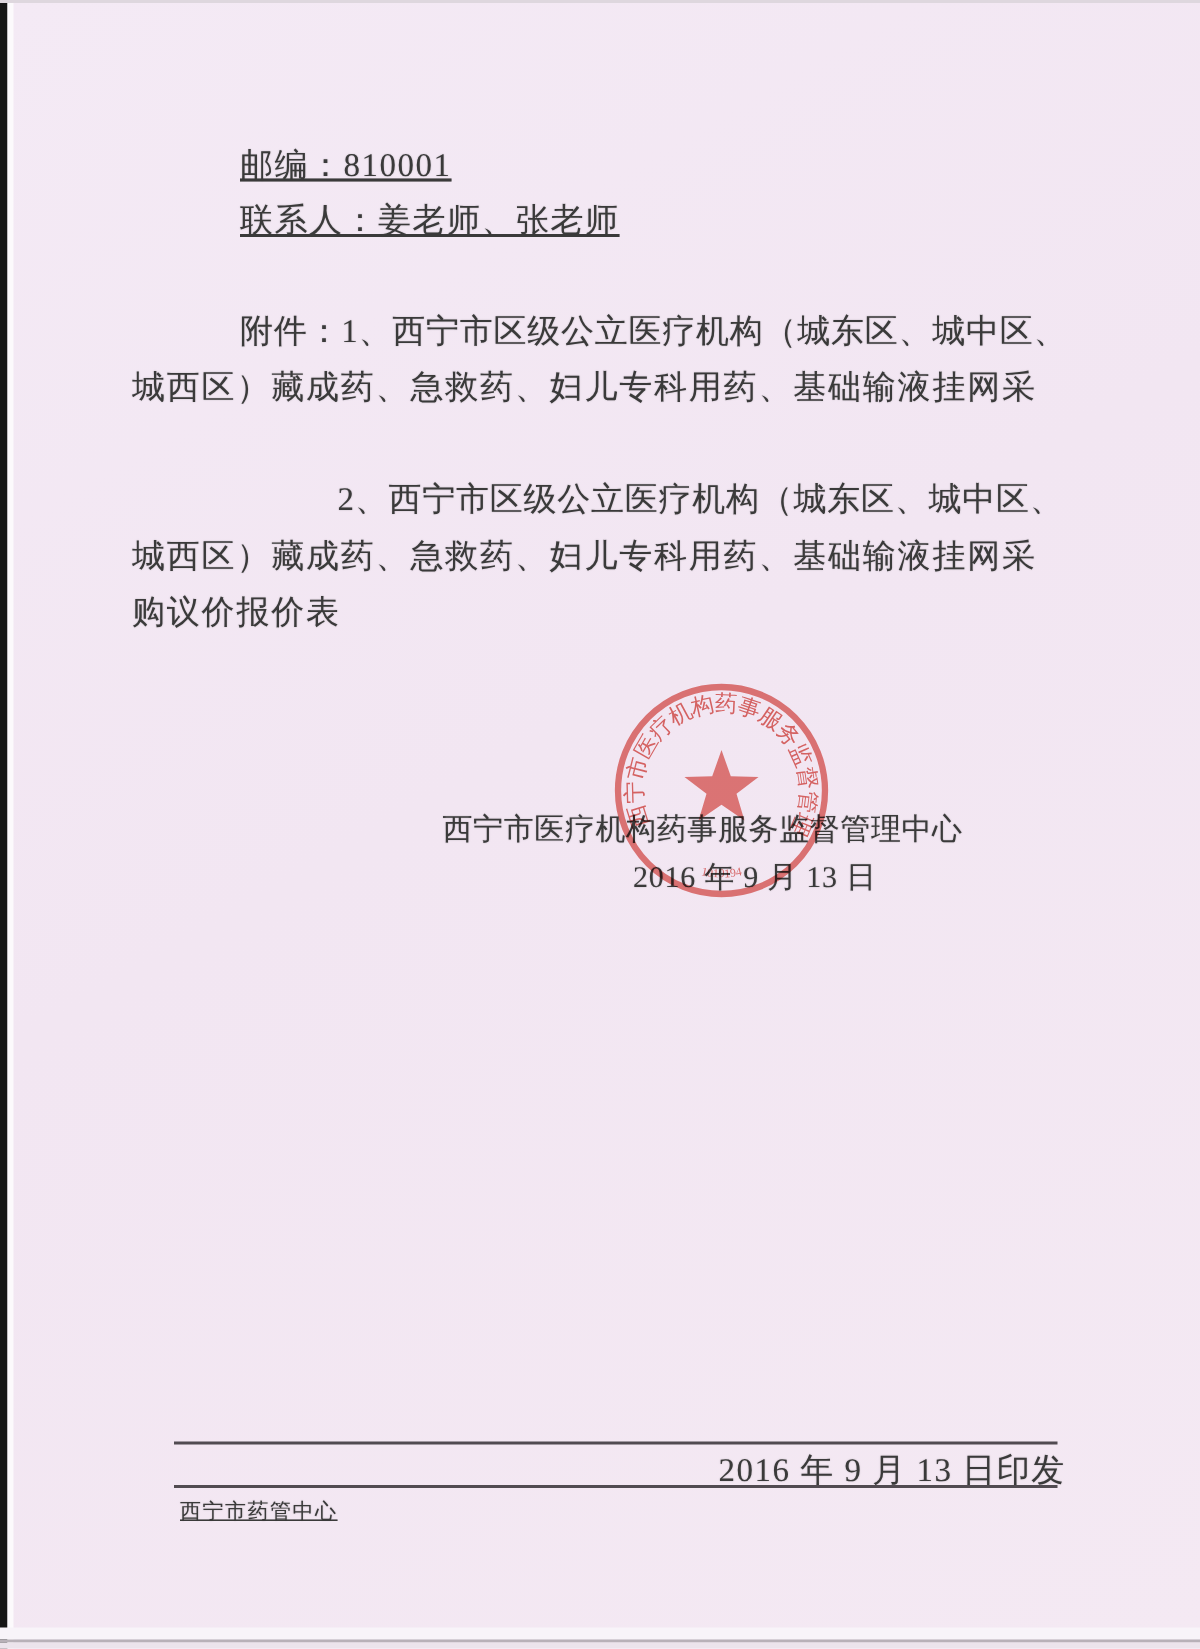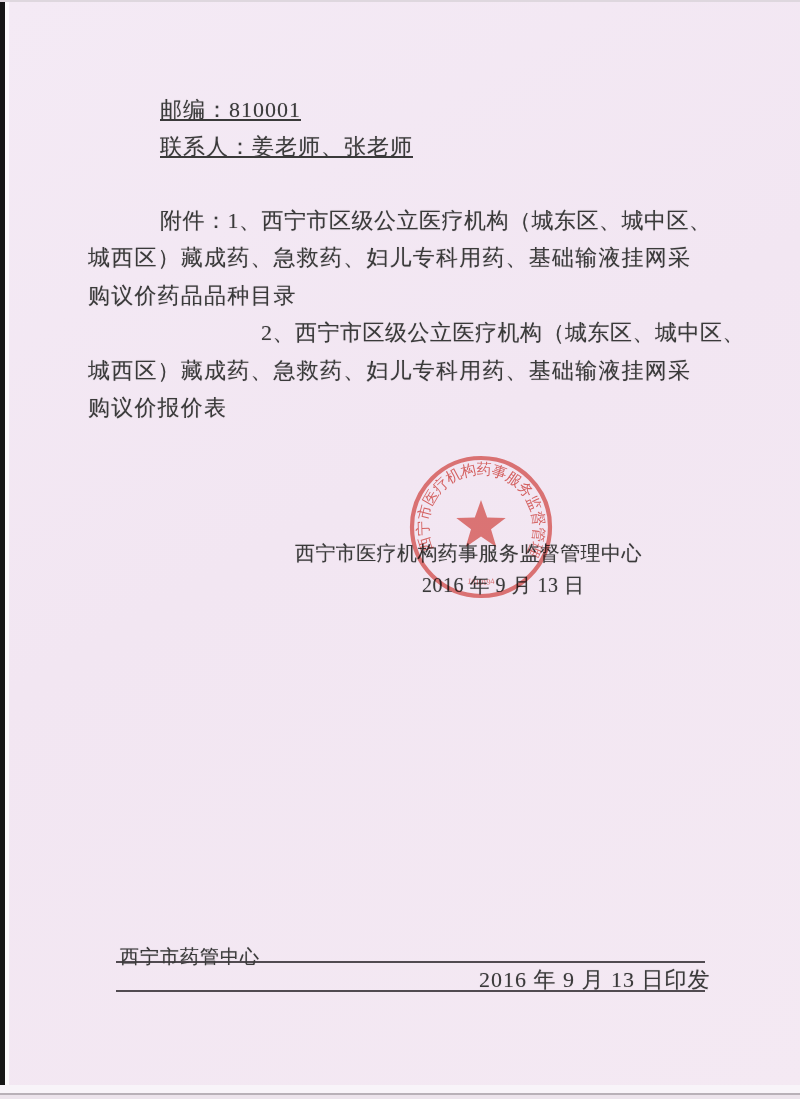--- a/index.html
+++ b/index.html
@@ -30,57 +30,56 @@
     white-space:nowrap;
     text-shadow:0 0 1px rgba(58,58,58,0.35);
   }
   .l-contact{left:160px;letter-spacing:1px;text-decoration:underline;}
   .t1{top:99px;}
   .t2{top:136px;text-align:right;}
   .t3{top:172px;}
   .att-first{left:160px;top:210px;letter-spacing:0.5px;}
   .att-cont1{left:88px;top:247px;letter-spacing:1.2px;}
   .att-tail1{left:88px;top:285px;letter-spacing:1.2px;}
-  .att-second{left:225px;top:322px;letter-spacing:0.5px;margin-left:36px;}
+  .att-second{left:225px;top:322px;letter-spacing:0.5px;}
   .att-cont2{left:88px;top:360px;letter-spacing:1.2px;}
   .att-tail2{left:88px;top:397px;letter-spacing:1.2px;}
 
   .sig-org{left:295px;top:543px;font-size:20px;letter-spacing:0.4px;}
   .sig-date{left:422px;top:575px;font-size:20px;letter-spacing:0.5px;text-align:center;}
 
   .seal{
     position:absolute;left:405px;top:452px;width:152px;height:152px;
     mix-blend-mode:multiply;opacity:0.93;
     filter:blur(0.3px);
   }
 
   .rule{position:absolute;left:116px;width:589px;height:2px;background:#514b51;}
   .rule-top{top:961px;}
   .rule-bottom{top:990px;}
-  .footer-left{left:120px;top:947px;font-size:19px;letter-spacing:1px;}
+  .footer-left{left:120px;top:1002px;font-size:14px;letter-spacing:1px;text-decoration:underline;}
   .footer-right{left:479px;top:969px;font-size:22px;letter-spacing:1px;}
 </style>
 </head>
 <body>
 
 <div class="paper">
 
   <div class="edge-left-black"></div>
   <div class="edge-left-white"></div>
   <div class="edge-top"></div>
   <div class="edge-bottom-light"></div>
   <div class="edge-bottom-gray"></div>
   <div class="edge-bottom-tail"></div>
 
   <div class="txt l-contact t1">邮编：810001</div>
   <div class="txt l-contact t2">联系人：姜老师、张老师</div>
 
   <div class="txt att-first">附件：1、西宁市区级公立医疗机构（城东区、城中区、</div>
   <div class="txt att-cont1">城西区）藏成药、急救药、妇儿专科用药、基础输液挂网采</div>
-  <div class="txt att-tail1">购议价药品品种目录</div>
   <div class="txt att-second">2、西宁市区级公立医疗机构（城东区、城中区、</div>
   <div class="txt att-cont2">城西区）藏成药、急救药、妇儿专科用药、基础输液挂网采</div>
   <div class="txt att-tail2">购议价报价表</div>
 
   <div class="txt sig-org">西宁市医疗机构药事服务监督管理中心</div>
   <div class="txt sig-date">2016 年 9 月 13 日</div>
 
   <svg class="seal" viewBox="0 0 152 152" xmlns="http://www.w3.org/2000/svg">
     <circle cx="76" cy="75" r="69" fill="none" stroke="#dc4f48" stroke-width="4.2" opacity="0.8"></circle>
     <path id="sealTextArc" d="M 27.97 97.40 A 53 53 0 1 1 124.03 97.40" fill="none"></path>

